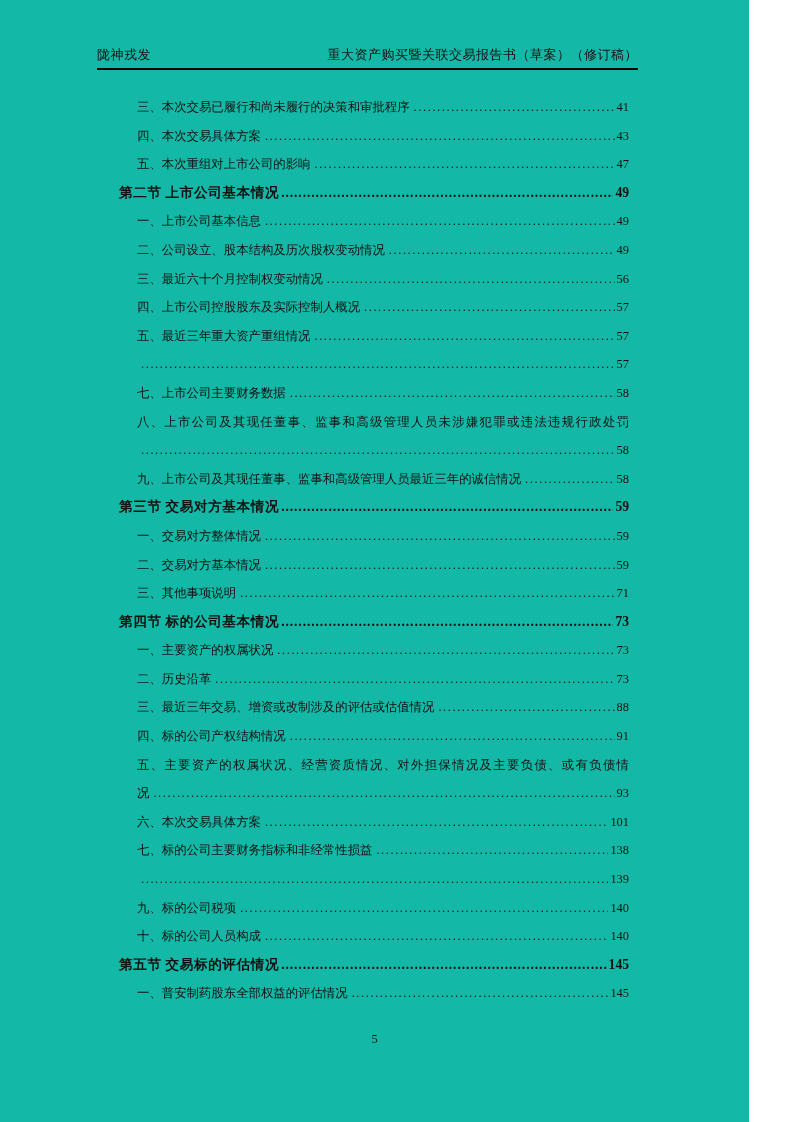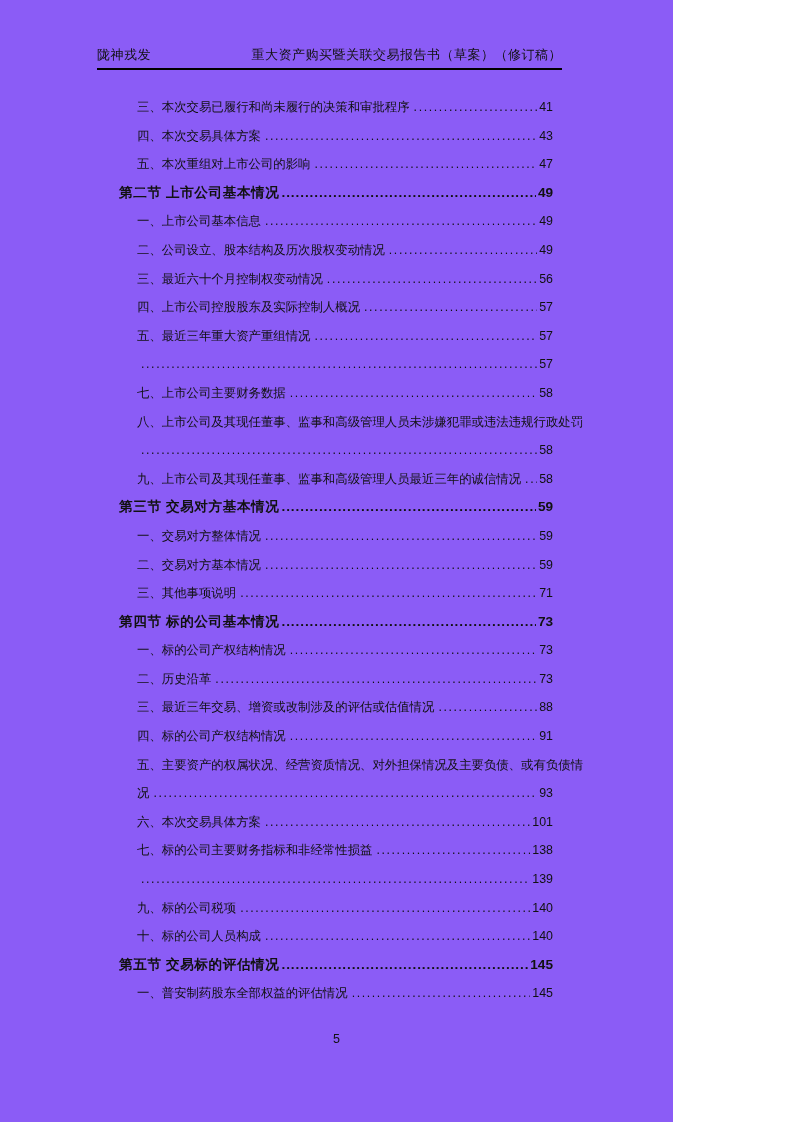--- a/index.html
+++ b/index.html
@@ -1,21 +1,21 @@
 <!DOCTYPE html>
 <html><head>
 <meta charset="utf-8">
 <style>
   html,body{margin:0;padding:0;background:#ffffff;}
   .page{
     position:relative;
-    width:673px;height:1122px;
-    background:#8b5cf6;
+    width:749px;height:1122px;
+    background:#14b8a6;
     color:#111;
-    font-family:Liberation Sans, sans-serif;
+    font-family:Liberation Serif, serif;
     overflow:hidden;
   }
   
   .header{
     position:absolute;left:97px;right:111px;top:46px;
     display:flex;justify-content:space-between;align-items:flex-end;
     font-size:13px;letter-spacing:.5px;
     padding-bottom:4px;
     border-bottom:2px solid #000;
   }
@@ -149,21 +149,21 @@
         <span class="toc-text">三、其他事项说明</span>
         <span class="leader"></span>
         <span class="page-num">71</span>
       </div>
       <div class="toc-row lvl1">
         <span class="toc-text">第四节 标的公司基本情况</span>
         <span class="leader"></span>
         <span class="page-num">73</span>
       </div>
       <div class="toc-row lvl2">
-        <span class="toc-text">一、标的公司产权结构情况</span>
+        <span class="toc-text">一、主要资产的权属状况</span>
         <span class="leader"></span>
         <span class="page-num">73</span>
       </div>
       <div class="toc-row lvl2">
         <span class="toc-text">二、历史沿革</span>
         <span class="leader"></span>
         <span class="page-num">73</span>
       </div>
       <div class="toc-row lvl2">
         <span class="toc-text">三、最近三年交易、增资或改制涉及的评估或估值情况</span>

